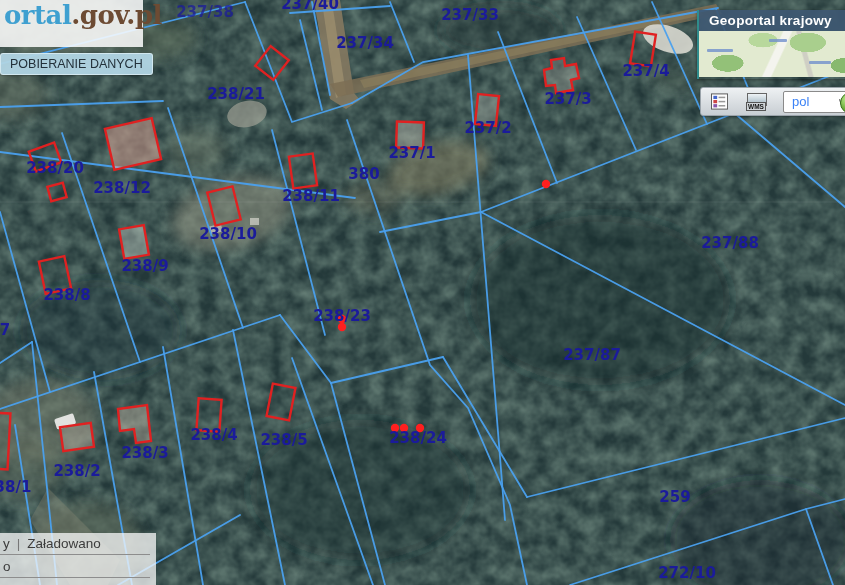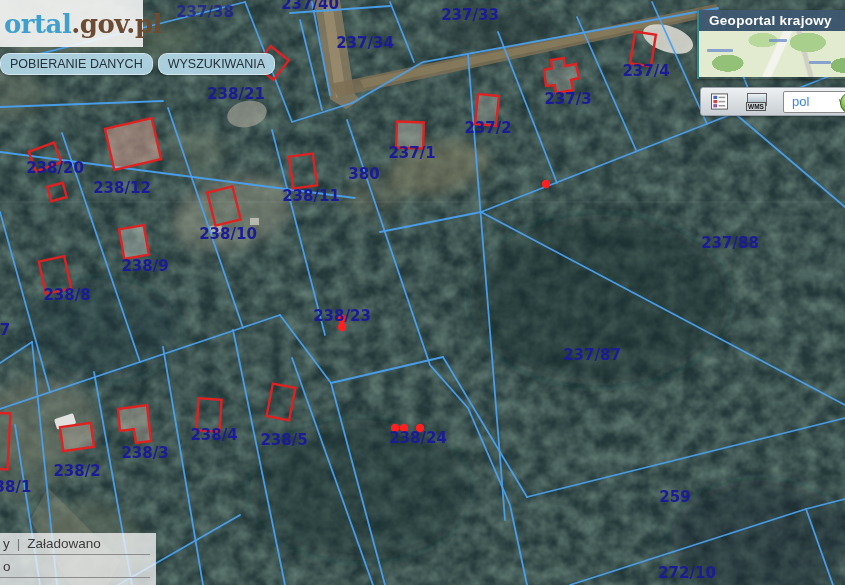--- a/index.html
+++ b/index.html
@@ -8,29 +8,29 @@
   .stage svg.map{position:absolute;left:0;top:0;}
 
   
   .plabel{font-family:"DejaVu Sans",sans-serif;font-weight:600;font-size:15px;
           text-anchor:middle;}
   .pline{stroke:var(--line-color,#4aa0ee);stroke-width:1.8;fill:none;
          stroke-linecap:round;opacity:.95;}
 
   
   .logo-panel{position:absolute;left:0;top:0;width:143px;height:47px;
-      background:rgba(255,255,255,.85);display:flex;align-items:center;}
+      background:rgba(255,255,255,.85);display:flex;}
   .logo-text{font-family:"DejaVu Serif",serif;font-weight:bold;font-size:26px;
       padding-left:4px;white-space:nowrap;letter-spacing:-.5px;}
   .logo-blue{color:#3fa0d0;} .logo-brown{color:#6d4b33;}
 
   
   .menu{position:absolute;left:0;top:53px;display:flex;gap:5px;}
   .menu button{background:rgba(177,213,228,.95);border:1px solid rgba(220,238,245,.8);
-      border-radius:9px;color:#23313a;font-family:"Liberation Sans",sans-serif;
+      border-radius:3px;color:#23313a;font-family:"Liberation Sans",sans-serif;
       font-size:12.5px;padding:3px 9px;cursor:pointer;white-space:nowrap;
       box-shadow:0 1px 2px rgba(0,0,0,.25);}
 
   
   .ov-panel{position:absolute;left:697px;top:10px;width:160px;height:69px;
       border-left:2px solid #2f8c8c;box-shadow:0 1px 3px rgba(0,0,0,.4);}
   .ov-header{background:rgba(62,88,114,.92);color:#fff;font-weight:bold;
       font-size:13.5px;padding:3px 0 3px 10px;letter-spacing:.3px;}
   .ov-map{height:46px;position:relative;overflow:hidden;
       background:
@@ -228,21 +228,20 @@
         <text x="687" y="573" class="plabel" fill="#1b1b9a" dominant-baseline="central">272/10</text>
       </g>
   </svg>
 
   <div class="logo-panel">
     <div class="logo-text"><span class="logo-blue">ortal</span><span class="logo-brown">.gov.pl</span></div>
   </div>
 
   <div class="menu">
     <button>POBIERANIE DANYCH</button>
-    <button>WYSZUKIWANIA</button>
   </div>
 
   <div class="ov-panel">
     <div class="ov-header">Geoportal krajowy</div>
     <div class="ov-map">
       <div class="lbl" style="left:8px;top:18px;width:26px;"></div>
       <div class="lbl" style="left:70px;top:8px;width:18px;"></div>
       <div class="lbl" style="left:110px;top:30px;width:22px;"></div>
     </div>
   </div>

